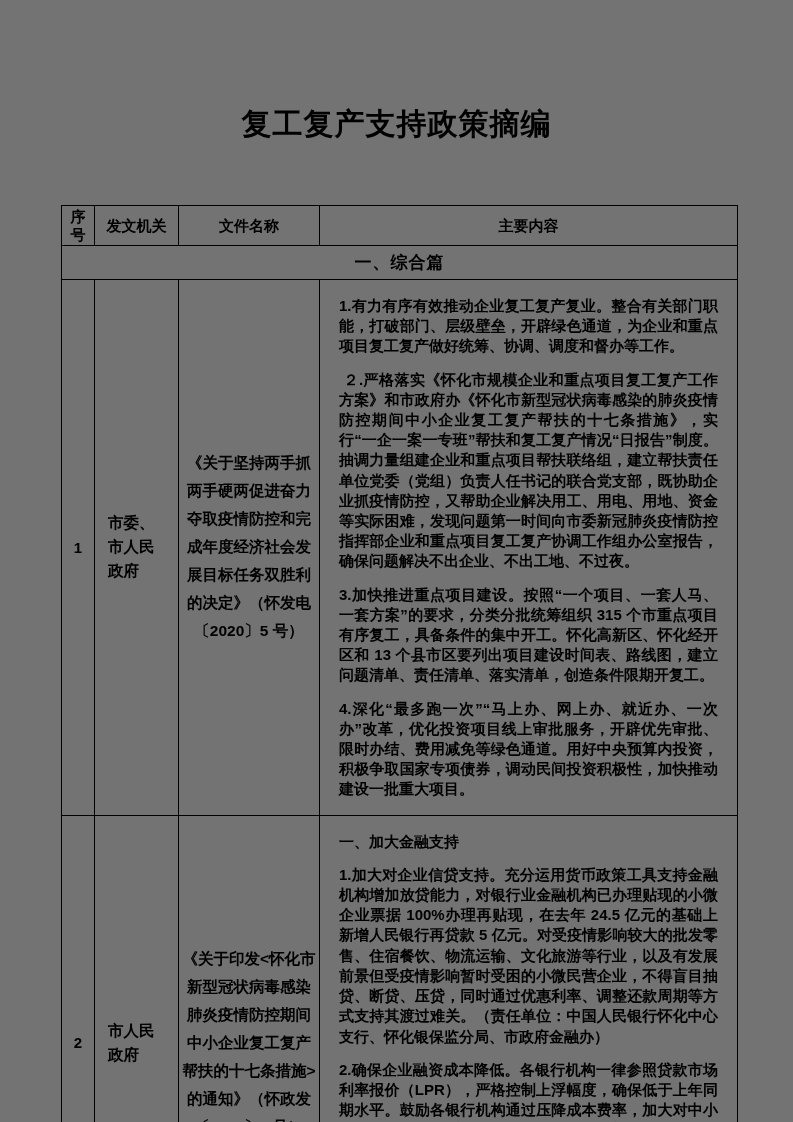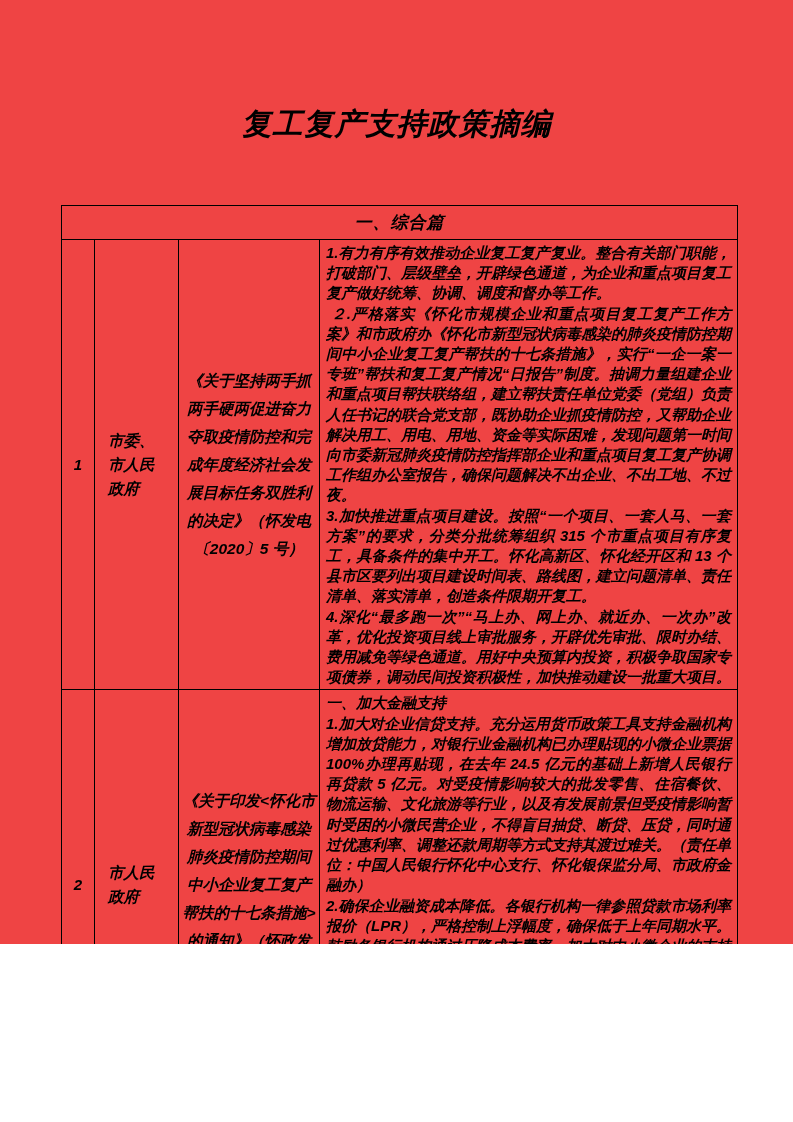--- a/index.html
+++ b/index.html
@@ -4,24 +4,23 @@
 <style>
   * { margin: 0; padding: 0; box-sizing: border-box; }
   html, body { background: #ffffff; }
   body {
     width: 793px; height: 1122px;
     font-family: "Liberation Serif", serif;
     color: #000000;
   }
   .page {
     position: relative;
-    width: 793px; height: 944px;
-    background: #ef4444;
+    width: 793px; height: 1122px;
+    background: #737373;
     overflow: hidden;
-    font-style: italic;
   }
   .doc-title {
     position: absolute;
     top: 104px; left: 0;
     width: 100%;
     text-align: center;
     font-family: "Liberation Sans", sans-serif;
     font-weight: 900;
     font-size: 30px;
     letter-spacing: 1px;
@@ -80,21 +79,21 @@
     line-height: 28px;
   }
   td.cell-content {
     vertical-align: top;
     padding: 3px 6px 2px 6px;
     font-size: 15px;
     line-height: 20.2px;
     text-align: justify;
   }
   td.cell-content p {
-    margin: 0;
+    margin: 13px;
     white-space: pre-wrap;
     word-break: break-all;
   }
   tr.data-row-1 td { height: 424px; }
   tr.data-row-2 td { height: 322px; }
   .page-number {
     position: absolute;
     top: 1027px; left: 0;
     width: 100%;
     text-align: center;
@@ -111,20 +110,26 @@
   <h1 class="doc-title">复工复产支持政策摘编</h1>
 
   <table class="policy-table">
     <colgroup>
       <col class="c-no">
         <col class="c-org">
         <col class="c-doc">
         <col class="c-main">
     </colgroup>
     <tbody>
+      <tr class="header-row">
+        <th>序号</th>
+        <th>发文机关</th>
+        <th>文件名称</th>
+        <th>主要内容</th>
+      </tr>
 
       <tr class="section-row">
         <td colspan="4">一、综合篇</td>
       </tr>
 
       <tr class="data-row-1">
         <td class="cell-no">1</td>
         <td class="cell-agency">市委、市人民政府</td>
         <td class="cell-doc">《关于坚持两手抓两手硬两促进奋力夺取疫情防控和完成年度经济社会发展目标任务双胜利的决定》（怀发电〔2020〕5 号）</td>
         <td class="cell-content">

